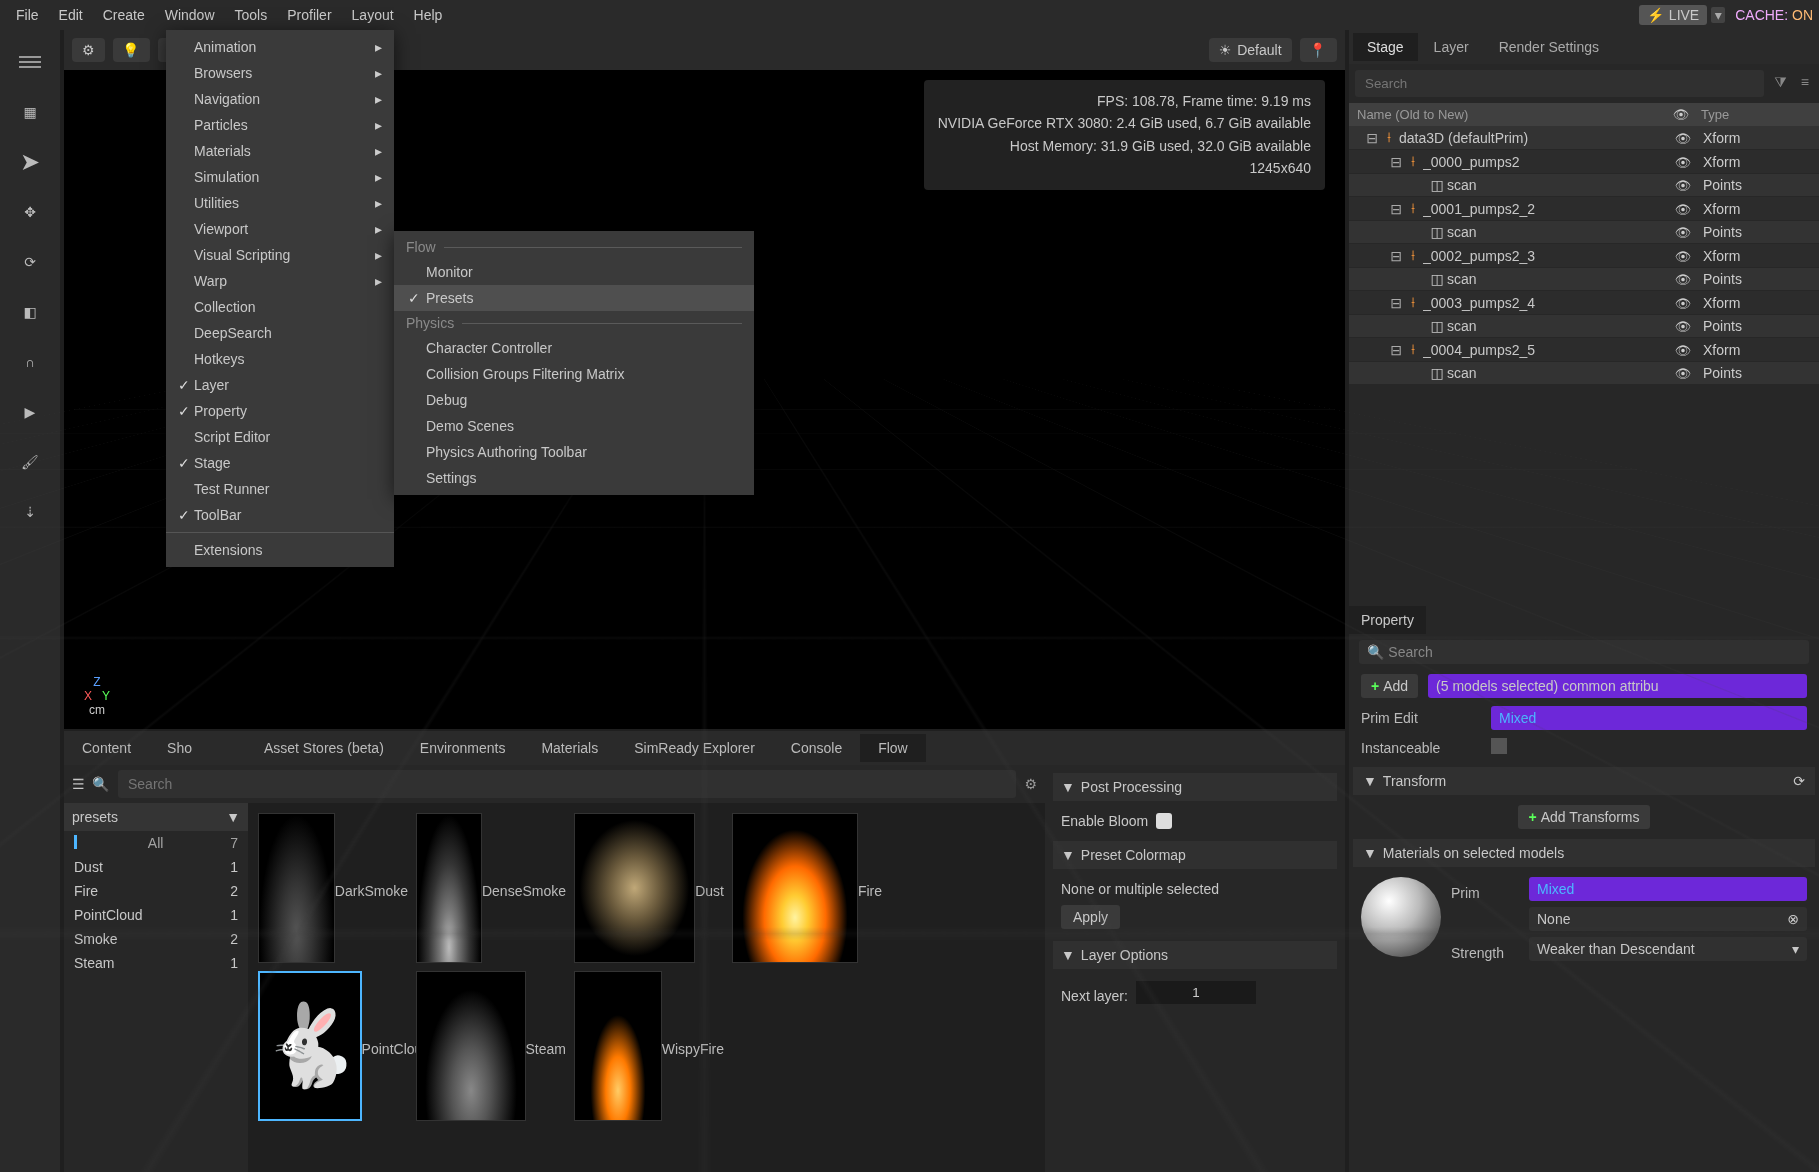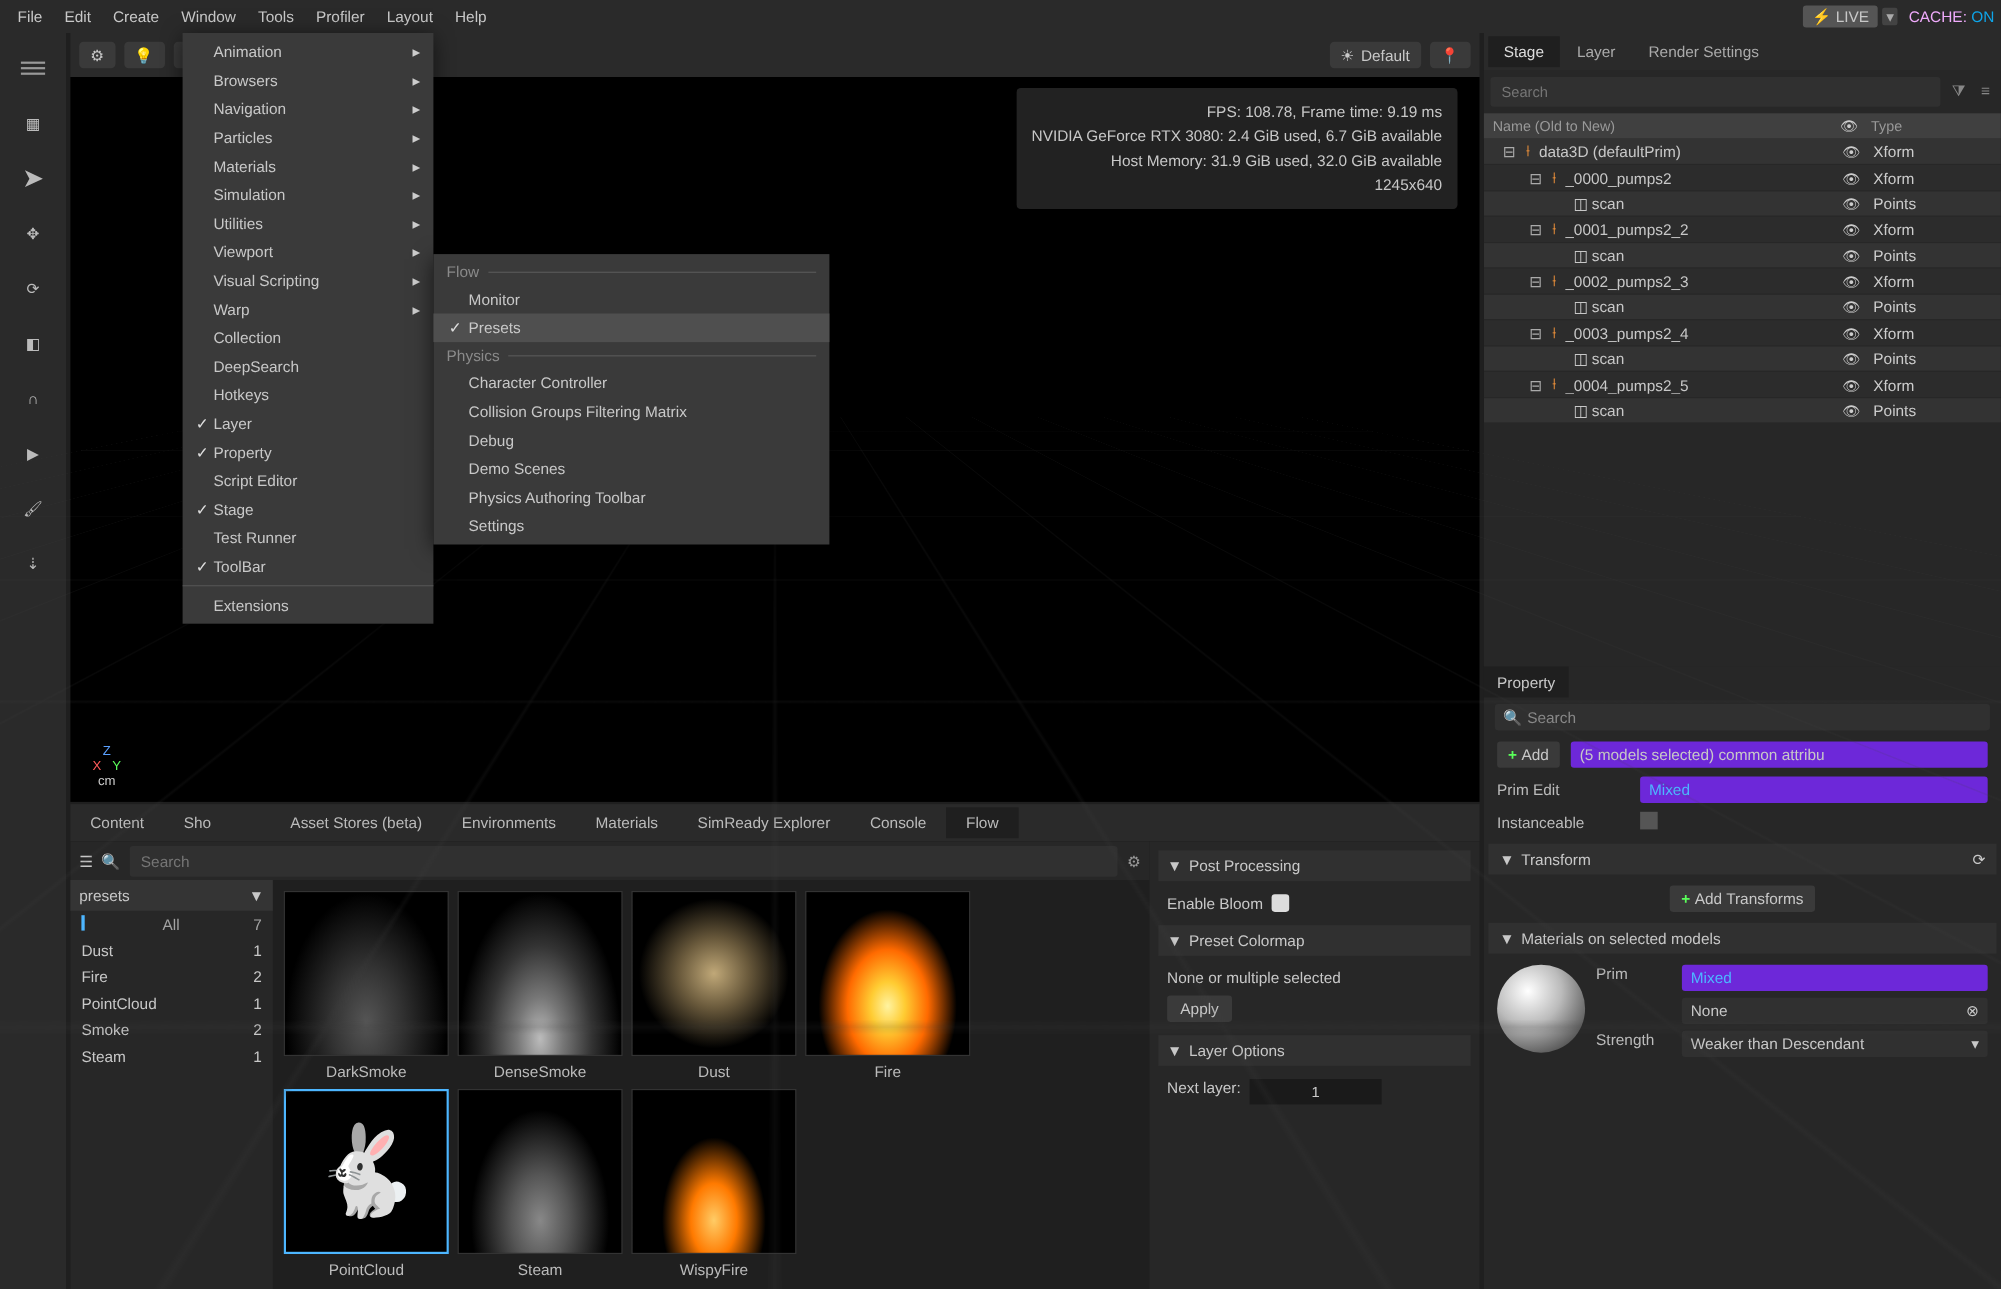--- a/index.html
+++ b/index.html
@@ -5,21 +5,21 @@
 * { box-sizing: border-box; margin: 0; padding: 0; font-family: -apple-system, "Segoe UI", Arial, sans-serif; }
 body { background: #1f1f1f; color: #c8c8c8; font-size: 14px; overflow: hidden; width: 1819px; height: 1172px; position: relative; }
 
 
 .menubar { height: 30px; background: #2a2a2a; display: flex; align-items: center; padding: 0 6px; position: relative; }
 .menubar .item { padding: 4px 10px; cursor: pointer; }
 .menubar .spacer { flex: 1; }
 .liveBox { background: #555; display: flex; align-items: center; gap: 4px; padding: 2px 8px; border-radius: 3px; }
 .bolt { color: #ffd93b; }
 .cacheLabel { margin-left: 10px; color: #f0abfc; }
-.cacheOn { color: #0ea5e9; }
+.cacheOn { color: #fdba74; }
 .caret { display:inline-block;width:14px;text-align:center;color:#aaa;background:#434343;margin-left:4px;border-radius:2px;}
 
 
 .main { display: flex; height: calc(100% - 30px); }
 
 
 .leftbar { width: 60px; background: #2a2a2a; display: flex; flex-direction: column; align-items: center; gap: 10px; padding-top: 12px; }
 .leftbar .tool { width: 40px; height: 40px; border-radius: 4px; display: flex; align-items: center; justify-content: center; color: #bbb; }
 .hamb { display:flex;flex-direction:column;gap:3px;}
 .hamb span{display:block;width:22px;height:2px;background:#999;}
@@ -56,37 +56,37 @@
 .flowLeft { width: 184px; background: #272727; display: flex; flex-direction: column; }
 .flowHdr { padding: 6px 8px; background: #343434; display:flex; justify-content:space-between;}
 .flowCat { display:flex; justify-content:space-between; padding:4px 10px; }
 .flowCat.sel { color:#a3a3a3; }
 .flowCat.sel .bar{display:inline-block;width:3px;height:14px;background:#4db6ff;margin-right:4px;}
 .flowSearchRow{height:38px;background:#272727;display:flex;align-items:center;gap:8px;padding:0 8px;}
 .flowSearchRow input{flex:1;background:#303030;border:none;color:#ccc;padding:6px 10px;border-radius:3px;font-size:14px;}
 .gear{color:#999;}
 
 .presetGrid { flex:1; padding: 10px; display:flex; flex-wrap:wrap; gap:8px; align-content:flex-start;}
-.pCard { width: 150px; display:flex;flex-direction:column;align-items:center; }
+.pCard { width: 150px; display:flex;align-items:center; }
 .pThumb { width:150px; height:150px; background:#000; border:1px solid #333; display:flex;align-items:center;justify-content:center; font-size:40px;}
 .pThumb.sel{border:2px solid #4db6ff;}
 .pLabel{margin-top:6px;color:#bbb;}
 .smoke{background: radial-gradient(ellipse at 50% 80%, #555 0%, #333 30%, #000 70%);}
 .dense{background: radial-gradient(ellipse at 50% 90%, #bbb 0%, #777 20%, #333 45%, #000 70%);}
 .dustT{background: radial-gradient(ellipse at 50% 50%, #c0a878 0%, #6a5a3c 30%, #000 65%);}
 .fireT{background: radial-gradient(ellipse at 50% 70%, #fff3a0 0%, #ffcc33 15%, #ff6a00 35%, #000 60%);}
 .steamT{background: radial-gradient(ellipse at 50% 80%, #888 0%, #555 25%, #000 60%);}
 .wispT{background: radial-gradient(ellipse at 50% 80%, #ffcc66 0%, #ff7a00 20%, #000 45%);}
 
 .flowRight{width:300px;background:#272727;padding:8px;display:flex;flex-direction:column;gap:8px;}
 .sectHdr{background:#303030;padding:6px 8px;display:flex;align-items:center;gap:6px;}
 .sectBody{padding:4px 8px;display:flex;flex-direction:column;gap:8px;}
 .chk{display:inline-block;width:16px;height:16px;background:#ddd;border-radius:3px;vertical-align:middle;}
 .btnDark{background:#3a3a3a;padding:4px 12px;border-radius:3px;display:inline-block;}
-.rowFlex{display:flex;align-items:flex-start;gap:8px;}
+.rowFlex{display:flex;align-items:flex-end;gap:8px;}
 .nlInput{background:#1a1a1a;border:none;color:#ccc;text-align:center;padding:4px;width:120px;}
 
 
 .rightPanel { width: 470px; background: #272727; display:flex;flex-direction:column; }
 .rTabs{height:34px;display:flex;background:#2a2a2a;align-items:center;gap:2px;padding-left:4px;}
 .rTab{padding:6px 14px;color:#aaa;}
 .rTab.active{background:#1f1f1f;color:#ddd;}
 .rSearch{display:flex;padding:6px;gap:6px;}
 .rSearch input{flex:1;background:#303030;border:none;color:#ccc;padding:6px 10px;border-radius:3px;}
 .filterI{color:#888;padding:4px;}

